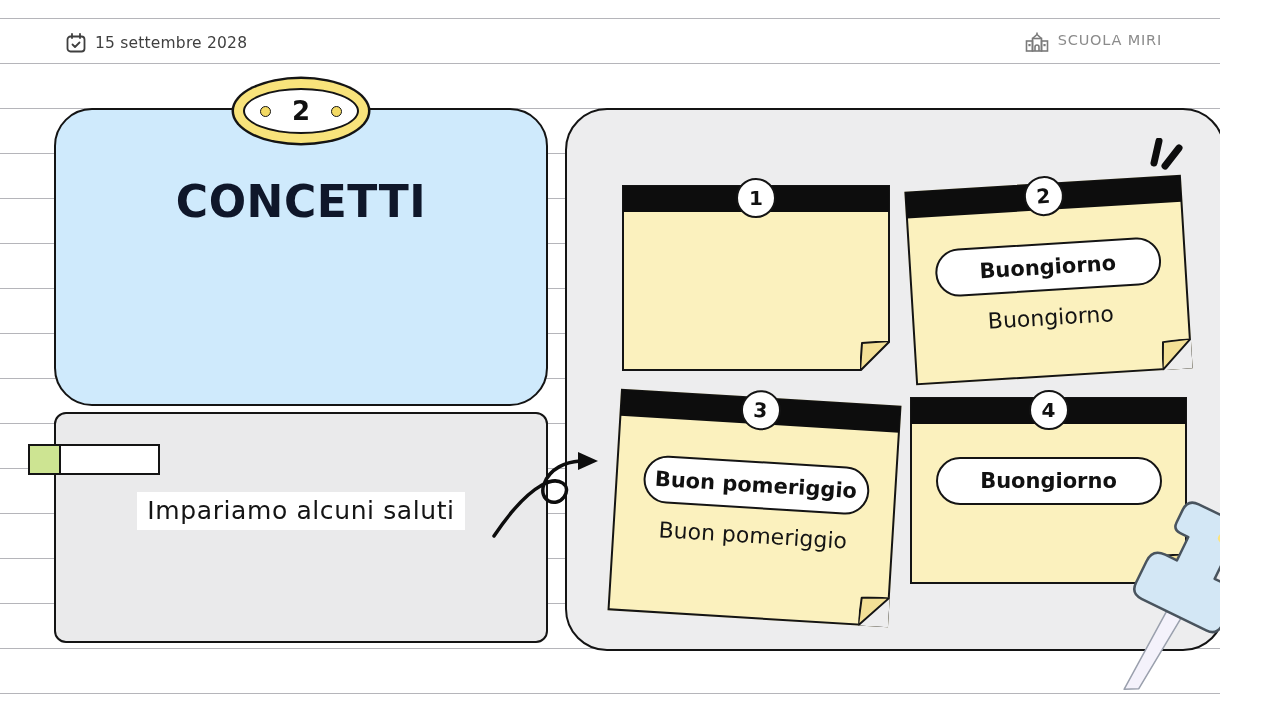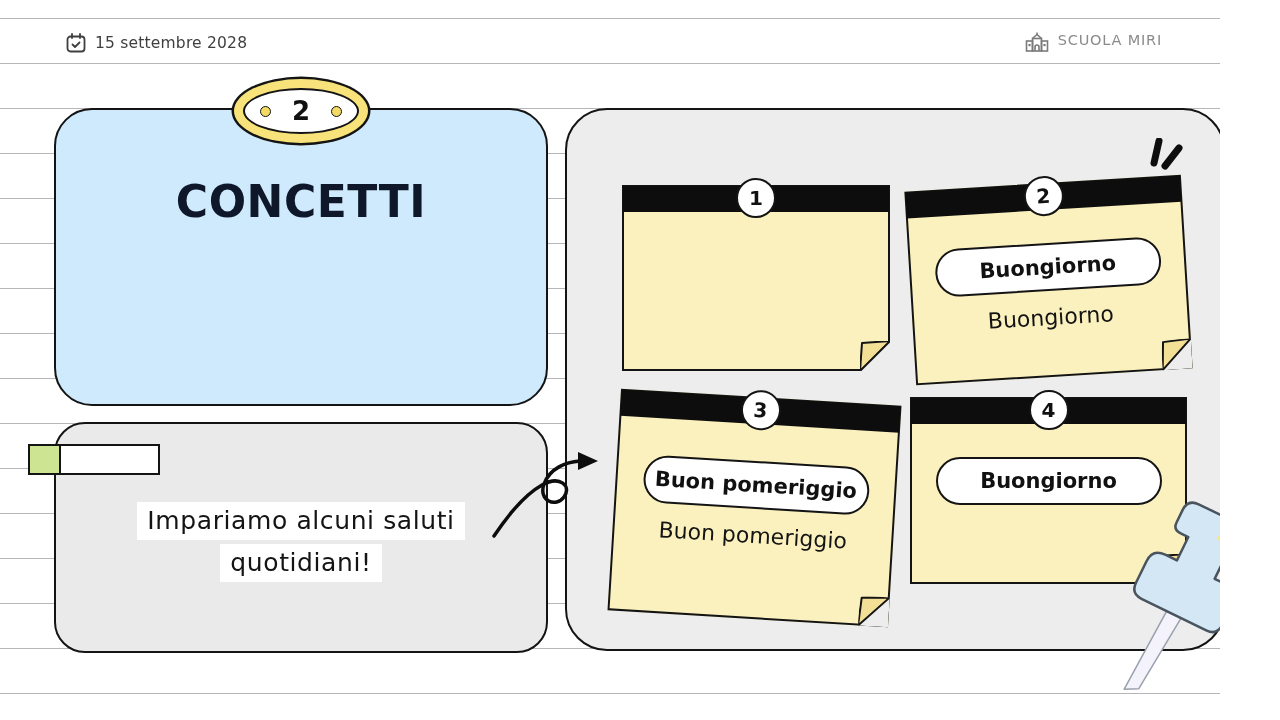--- a/index.html
+++ b/index.html
@@ -25,22 +25,22 @@
   .oval-badge { position:absolute; left:50%; top:-22px; transform:translateX(-50%);
     width:116px; height:46px; background:#ffffff; border:2px solid #141414; border-radius:50%;
     box-shadow:0 0 0 9px #f8e37b, 0 0 0 11.5px #141414;
     display:flex; align-items:center; justify-content:space-between; padding:0 15px; }
   .oval-badge .num { font-size:26px; font-weight:800; color:#111; }
   .oval-dot { width:11px; height:11px; border-radius:50%; background:#f3da64; border:1.5px solid #141414; }
   .title-text { position:absolute; left:0; right:0; top:62px; text-align:center;
     font-size:44px; line-height:59px; font-weight:800; color:#0f172a; letter-spacing:.5px; }
 
   
-  .subtitle-card { position:absolute; left:54px; top:422px; width:494px; height:231px;
-    background:#eaeaeb; border:2.5px solid #141414; border-radius:31px; }
+  .subtitle-card { position:absolute; left:54px; top:412px; width:494px; height:231px;
+    background:#eaeaeb; border:2.5px solid #141414; border-radius:12px; }
   .subtitle-text { position:absolute; left:0; right:0; top:78px; text-align:center;
     font-size:25px; line-height:30px; color:#141414; letter-spacing:.6px; }
   .subtitle-text .hl { display:inline-block; background:#ffffff; padding:4px 10px; margin-bottom:4px; }
 
   .bookmark-tab { position:absolute; left:28px; top:444px; width:132px; height:31px;
     background:#ffffff; border:2px solid #141414; display:flex; z-index:3; }
   .bookmark-tab .tab-green { width:31px; height:100%; background:#cde492; border-right:2px solid #141414; }
 
   
   .arrow-doodle { position:absolute; left:486px; top:438px; z-index:4; }
@@ -108,21 +108,20 @@
     </div>
     <h1 class="title-text">
       <span>CONCETTI</span><br>
       <br>
     </h1>
   </section>
 
   <section class="subtitle-card">
     <p class="subtitle-text">
       <span class="hl">Impariamo alcuni saluti</span><br>
-      <span class="hl">quotidiani!</span>
     </p>
   </section>
   <div class="bookmark-tab">
     <div class="tab-green"></div>
   </div>
 
   <svg class="arrow-doodle" width="118" height="104" viewBox="0 0 118 104">
     <path d="M8 98 C24 74 40 56 56 47 C74 37 86 48 78 59 C70 70 52 63 58 46 C64 30 80 24 94 23" fill="none" stroke="#0d0d0d" stroke-width="3.5" stroke-linecap="round"></path>
     <path d="M92 14 L112 23 L92 32 Z" fill="#0d0d0d"></path>
   </svg>

